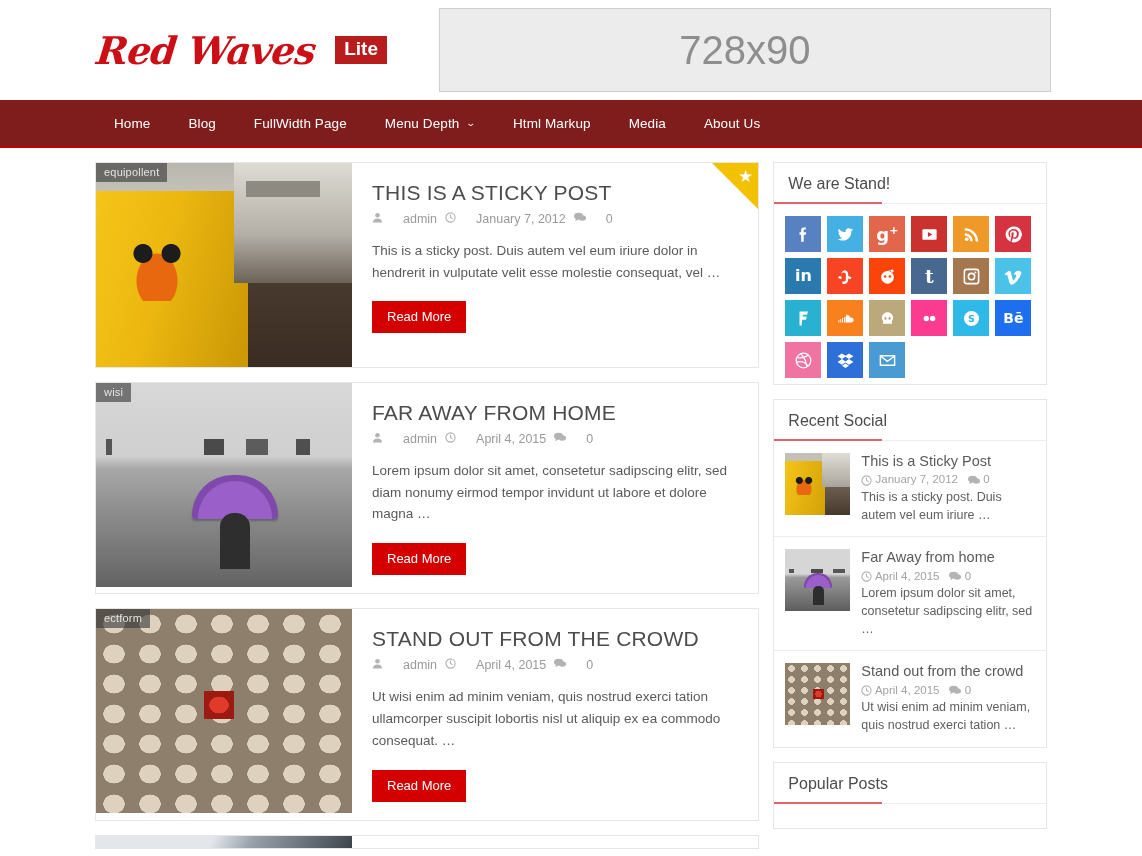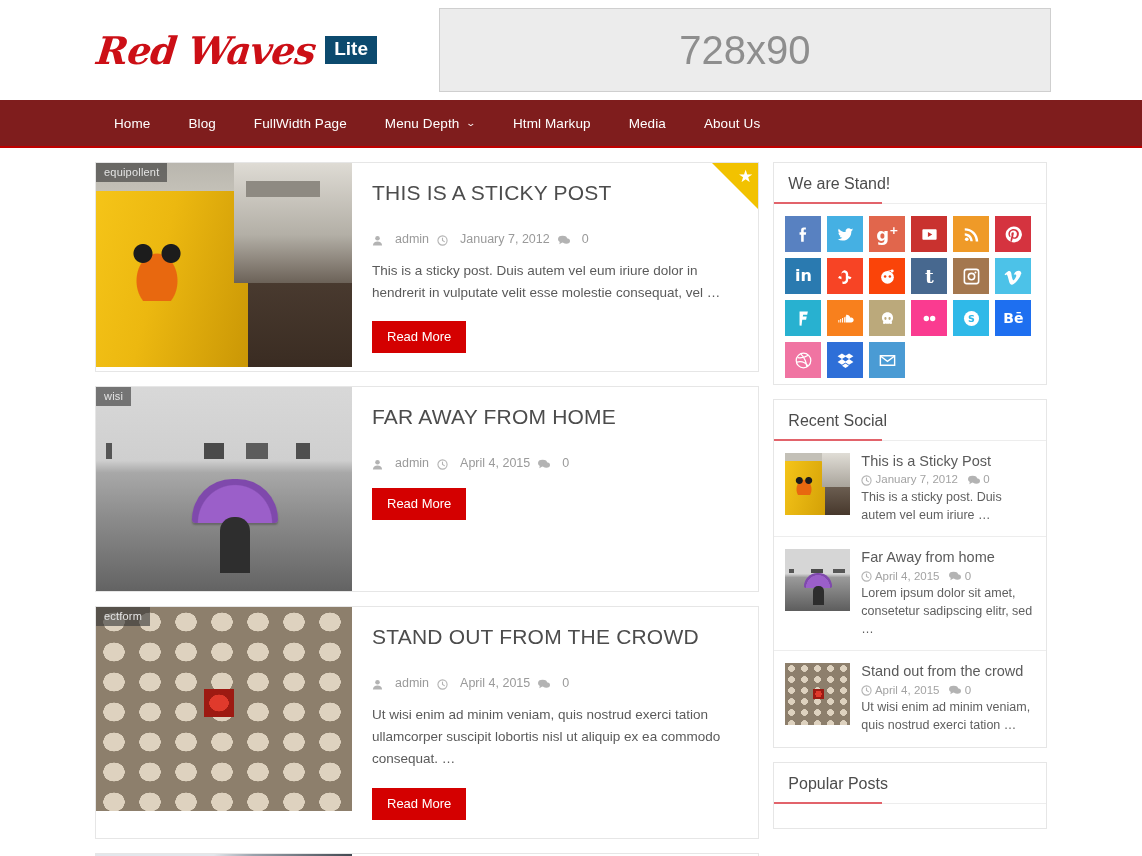--- a/index.html
+++ b/index.html
@@ -38,28 +38,28 @@
     font-family: "DejaVu Serif", serif;
     font-style: italic;
     font-weight: bold;
     font-size: 38px;
     color: #cc0f16;
     letter-spacing: -1px;
     white-space: nowrap;
     transform: skewX(-6deg);
   }
   .logo-badge {
-    background: #0c4a6e;
+    background: #b91c1c;
     color: #ffffff;
     font-family: "Liberation Sans", sans-serif;
     font-weight: bold;
     font-style: normal;
     font-size: 19px;
     padding: 3px 9px 4px 9px;
-    margin-left: 10px;
+    margin-left: 20px;
     transform: none;
     line-height: 1.1;
   }
   .ad-banner {
     width: 620px;
     height: 84px;
     background: #ececec;
     border: 1px solid #cfcfcf;
     display: flex;
     align-items: center;
@@ -242,21 +242,21 @@
     cursor: pointer;
   }
   .post-meta {
     margin-top: 6px;
     font-size: 12.5px;
     color: #9a9a9a;
     display: flex;
     align-items: center;
     gap: 5px;
   }
-  .post-meta .mi { display: inline-flex; align-items: flex-end; gap: 12px; margin-top: 20px; }
+  .post-meta .mi { display: inline-flex; align-items: flex-start; gap: 20px; }
   .post-meta .mi + .mi { margin-left: 3px; }
   .post-excerpt {
     margin-top: 14px;
     font-size: 13.5px;
     line-height: 1.62;
     color: #5a5a5a;
   }
   .read-more {
     display: inline-block;
     margin-top: 18px;
@@ -528,21 +528,21 @@
                 <span>April 4, 2015</span>
               </span>
               <span class="mi">
                 <svg class="icon-sm" width="12" height="11" viewBox="0 0 26 22" fill="#b3b3b3">
                   <ellipse cx="10" cy="8" rx="10" ry="7.4"></ellipse>
                   <path d="M4 13l-1 6 7-4z"></path>
                   <ellipse cx="18" cy="12" rx="8" ry="6"></ellipse>
                 </svg>
                 <span>0</span>
               </span>
-            </div><button class="read-more">Read More</button></div>
+            </div><p class="post-excerpt"> Lorem ipsum dolor sit amet, consetetur sadipscing elitr, sed diam nonumy eirmod tempor invidunt ut labore et dolore magna …</p><button class="read-more">Read More</button></div>
         </article>
         <article class="post-card">
           <div class="post-thumb">
             <div class="art-eggs"></div>
             <div class="art-eggs-red"></div>
             <span class="thumb-tag">ectform</span>
           </div>
           <div class="post-body"><h2 class="post-title">STAND OUT FROM THE CROWD</h2><div class="post-meta">
               <span class="mi">
                 <svg class="icon-sm" width="11" height="11" viewBox="0 0 24 24" fill="#b3b3b3">

